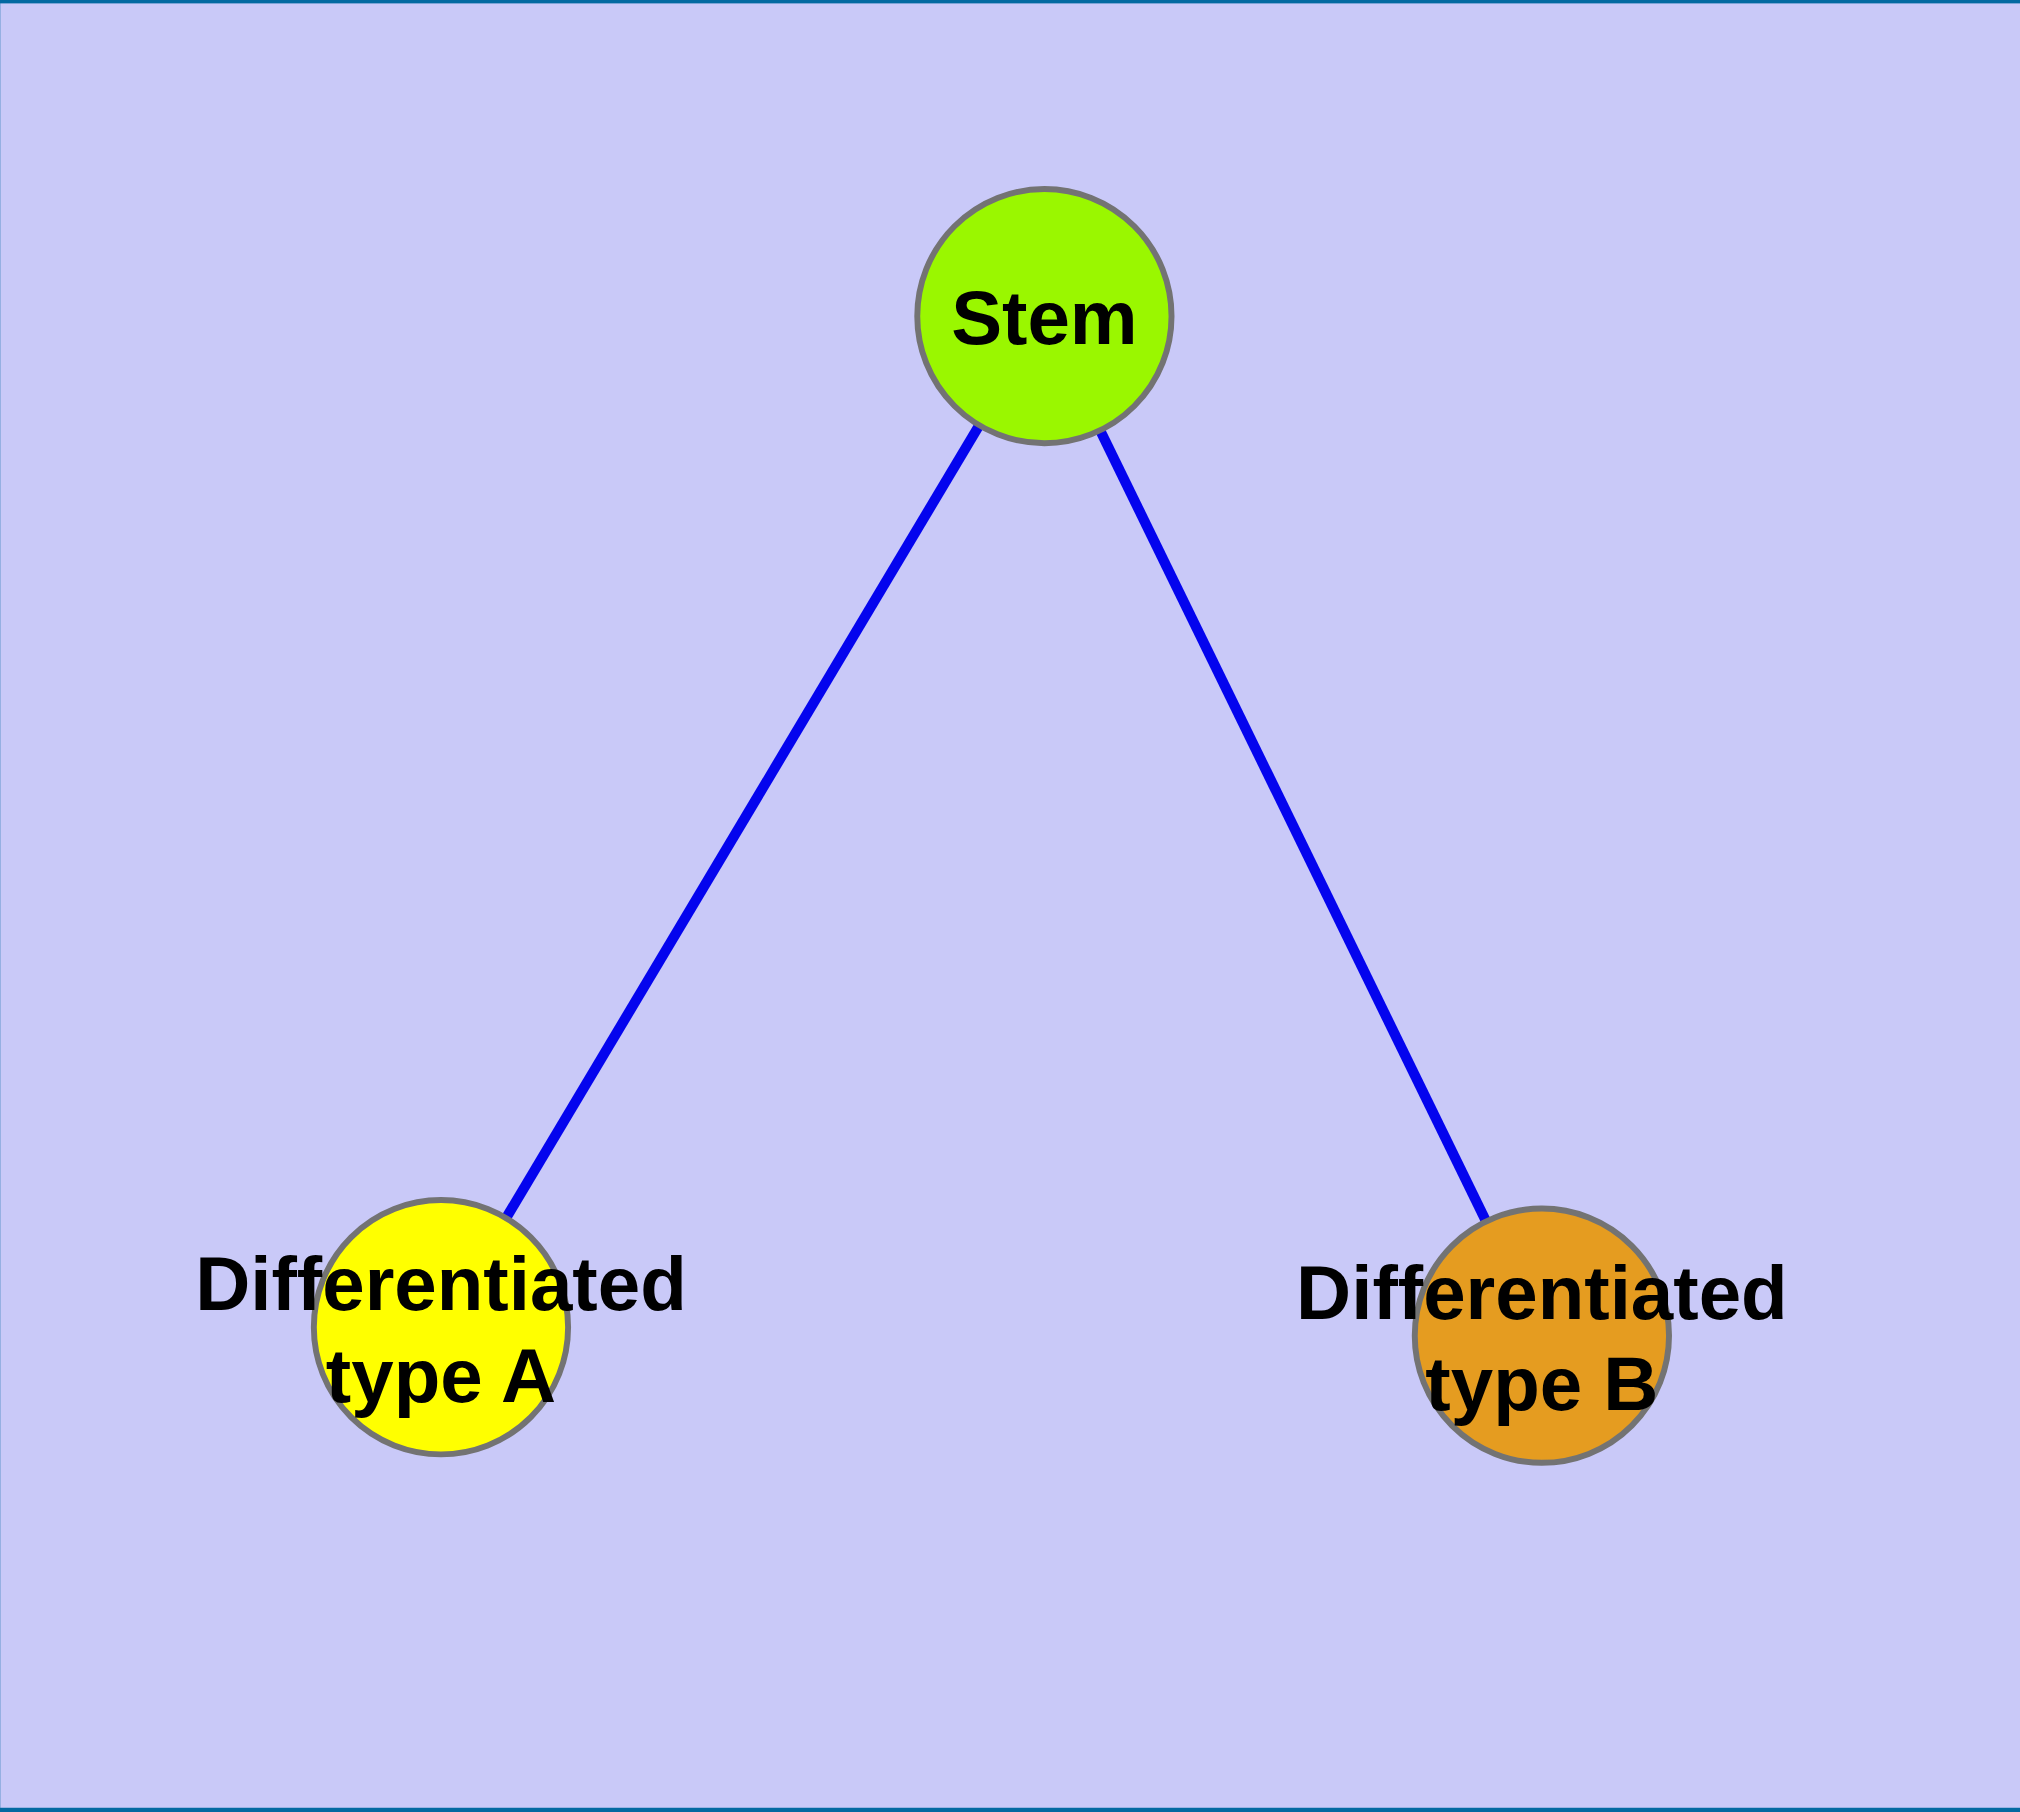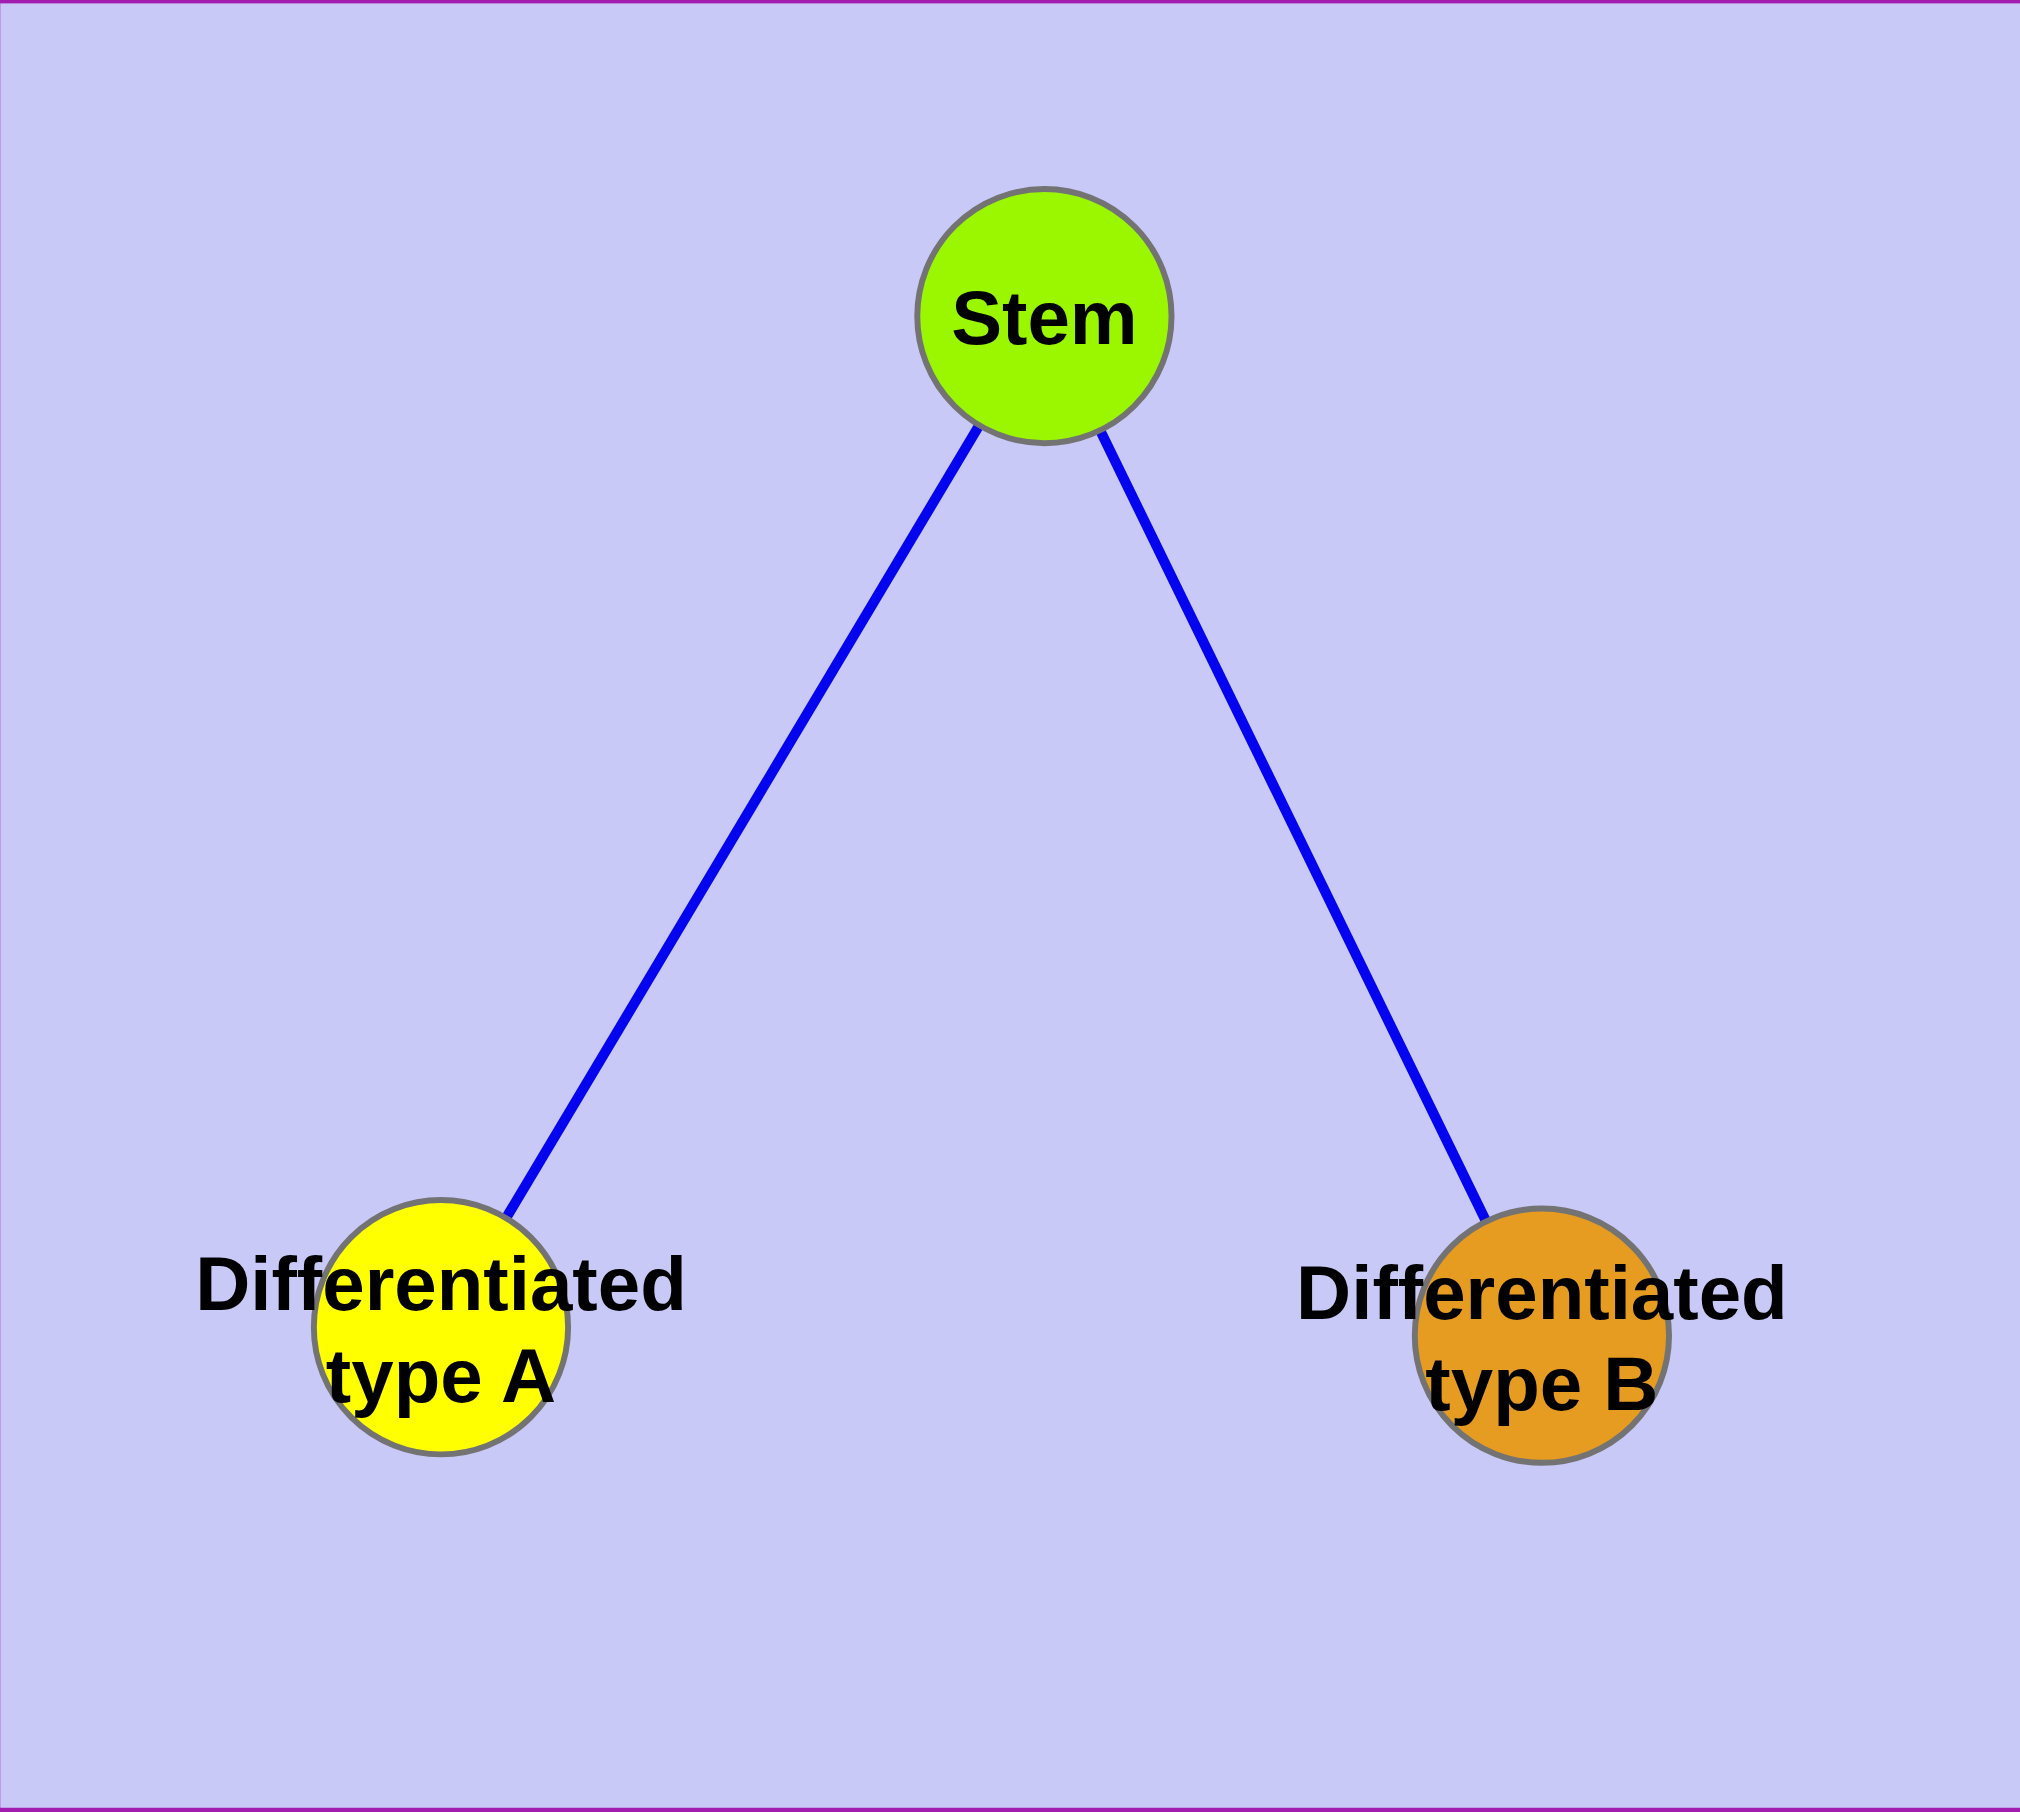--- a/index.html
+++ b/index.html
@@ -7,21 +7,21 @@
     padding: 0;
     background: #ffffff;
     width: 2021px;
     height: 1812px;
     overflow: hidden;
   }
   .page {
     position: relative;
     width: 2021px;
     height: 1812px;
-    background: #a21caf;
+    background: #0369a1;
   }
   svg.graph {
     display: block;
     width: 2021px;
     height: 1812px;
   }
   .node-circle {
     stroke-width: 7px;
   }
   .edge-line {

